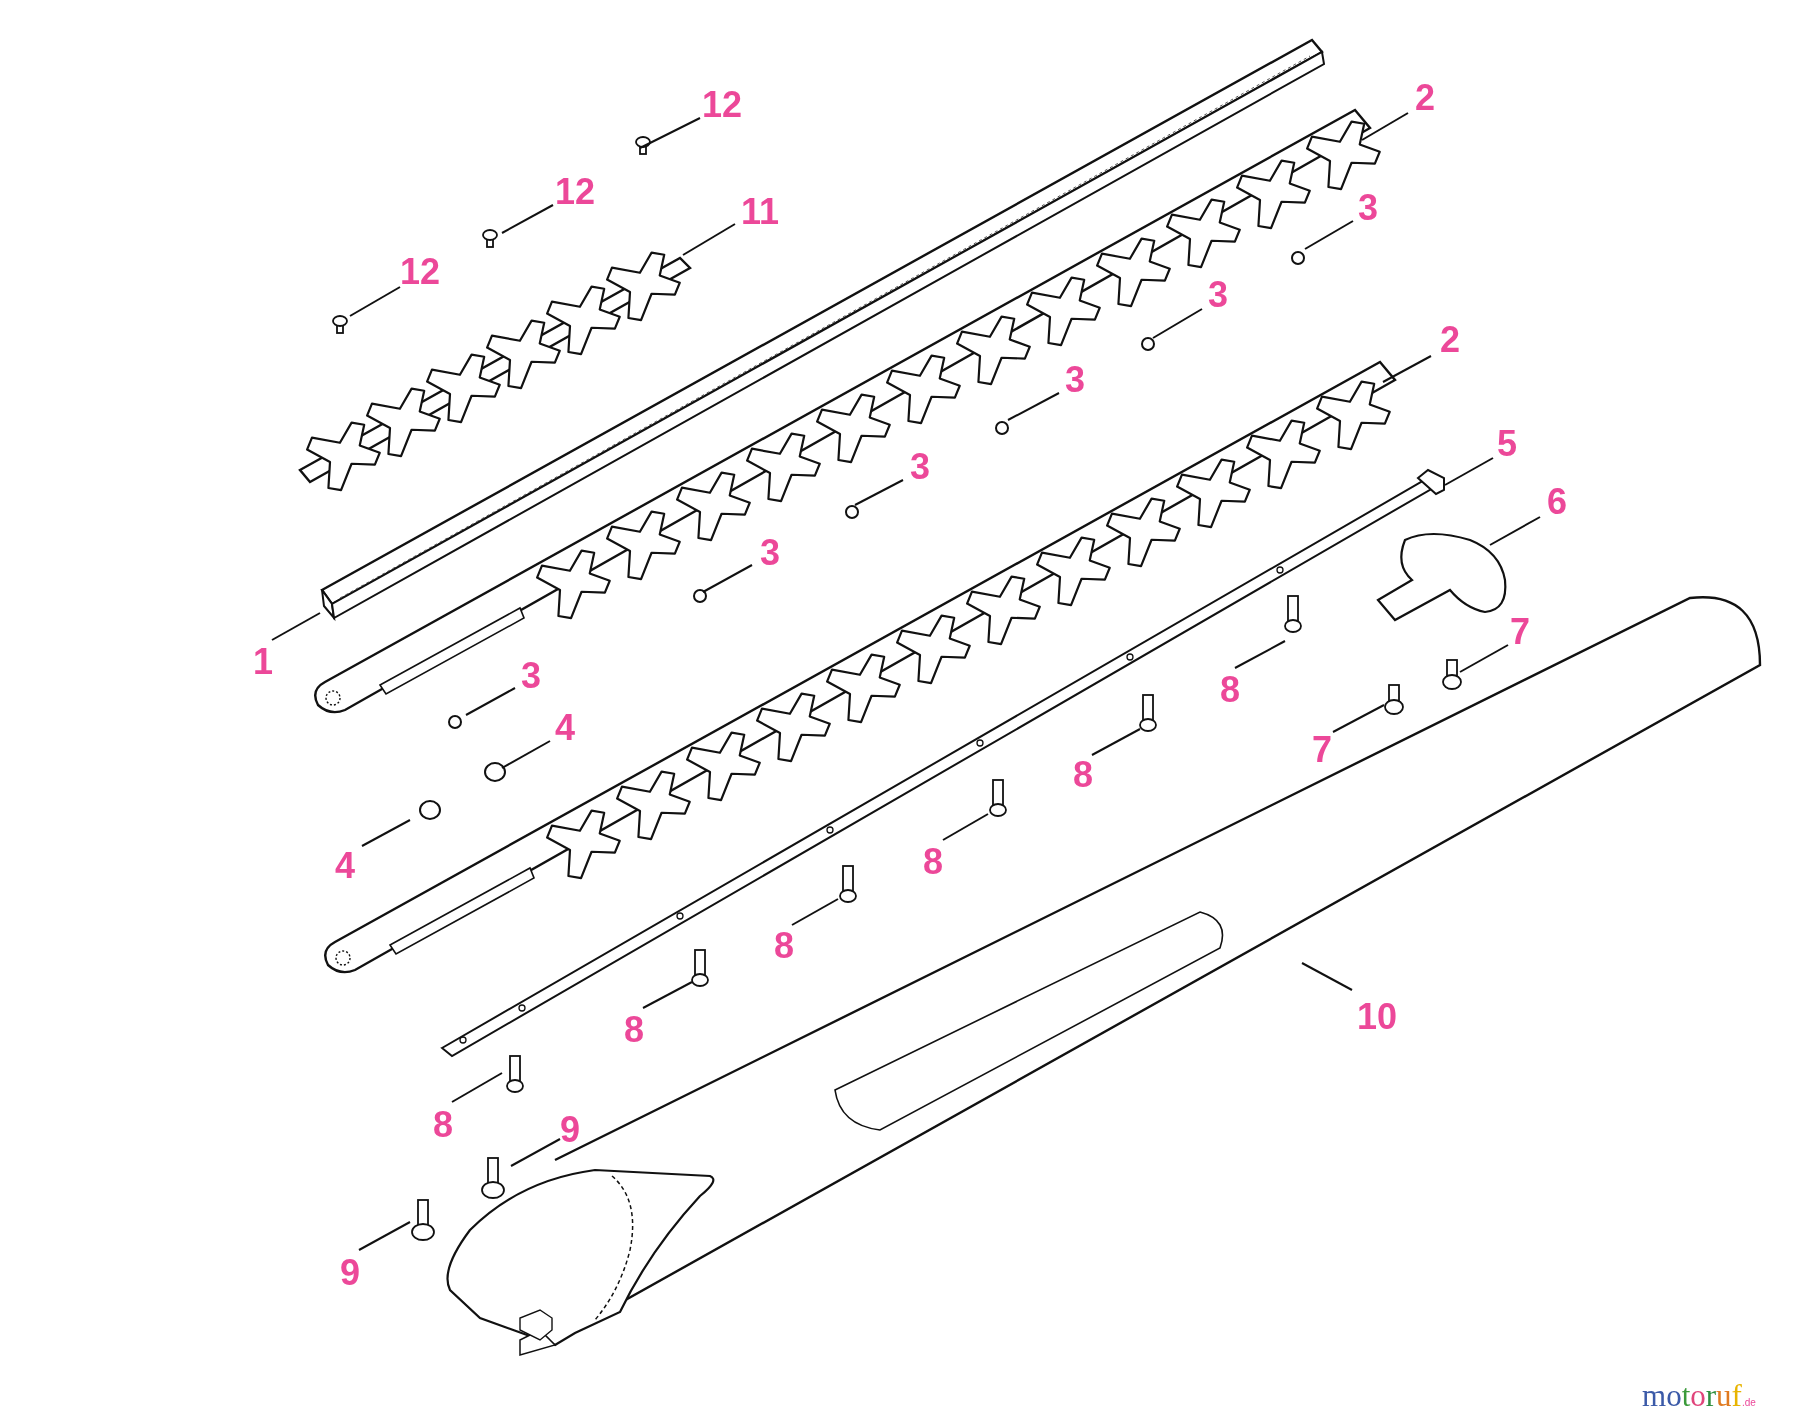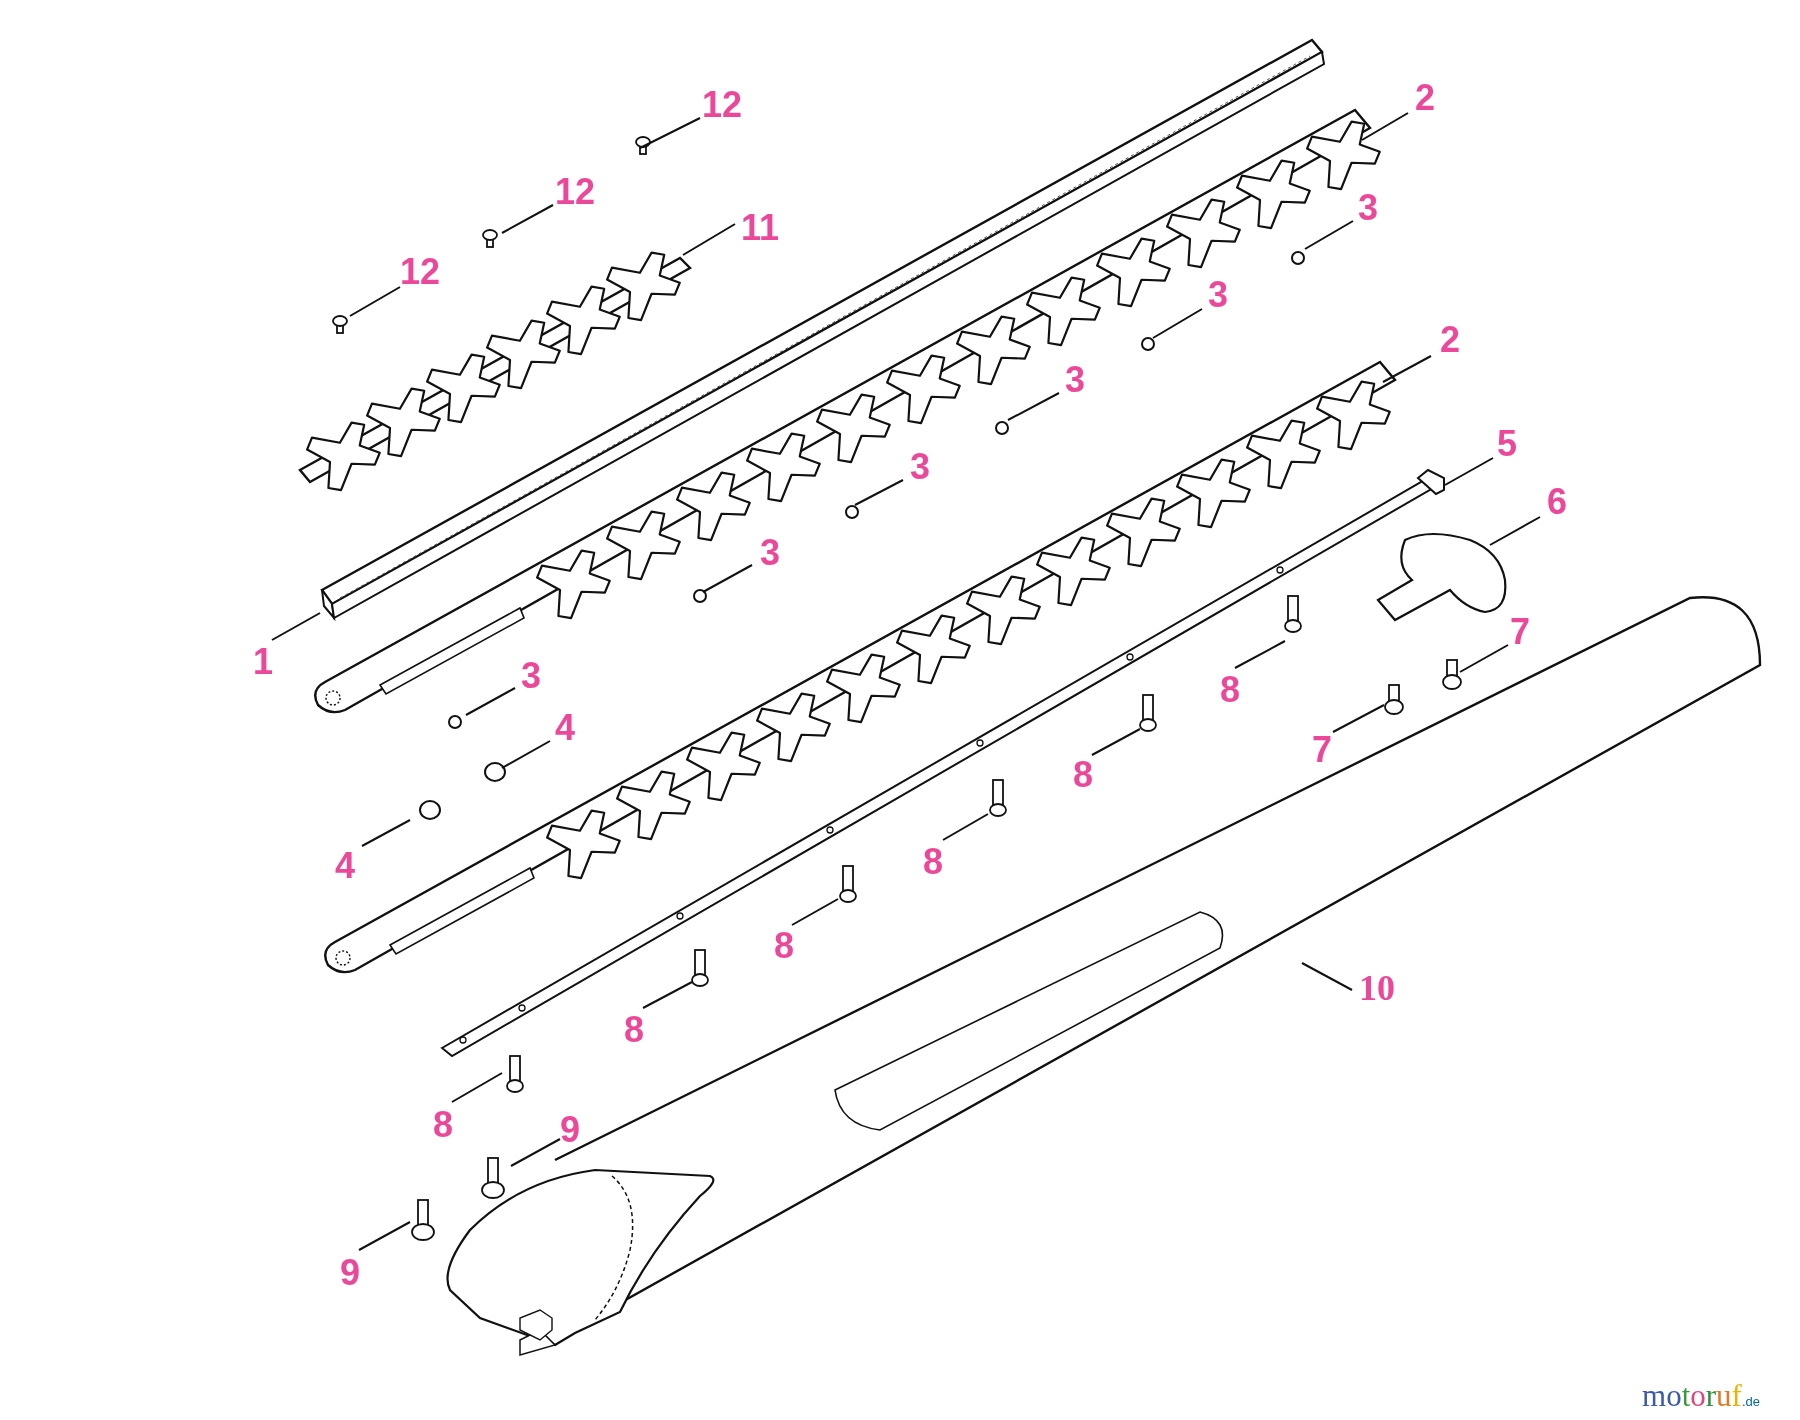--- a/index.html
+++ b/index.html
@@ -1,20 +1,20 @@
 <!DOCTYPE html>
 <html><head>
   <meta charset="utf-8">
   <style>
     html, body { margin: 0; padding: 0; background: #ffffff; }
     body { width: 1800px; height: 1420px; position: relative; overflow: hidden; font-family: "Liberation Sans", sans-serif; }
     #diagram { position: absolute; left: 0; top: 0; width: 1800px; height: 1420px; }
     .callout-label { position: absolute; font-family: "Liberation Sans", sans-serif; font-weight: bold; font-size: 36px; color: #ec4899; line-height: 1; transform: translate(-50%, -50%); white-space: nowrap; }
     .watermark { position: absolute; left: 1642px; top: 1378px; font-family: "Liberation Serif", serif; font-size: 31px; letter-spacing: 0px; white-space: nowrap; }
-    .watermark .tld { font-family: "Liberation Sans", sans-serif; font-size: 13px; color: #0369a1; }
+    .watermark .tld { font-family: "Liberation Sans", sans-serif; font-size: 10px; color: #ec4899; }
   </style>
 </head>
 <body>
 
 <svg id="diagram" viewBox="0 0 1800 1420" xmlns="http://www.w3.org/2000/svg">
   <defs>
 
     <g id="tooth" fill="#fff" stroke="#111" stroke-width="2.2" stroke-linejoin="round">
       <path d="M0,0 L-14,-22 L-4,-30 L18,-12 L38,-24 L48,-16 L34,0 L48,16 L38,24 L18,12 L-4,30 L-14,22 Z"></path>
     </g>
@@ -252,21 +252,21 @@
       <line x1="452" y1="1102" x2="502" y2="1073"></line>
       <line x1="511" y1="1166" x2="560" y2="1139"></line>
       <line x1="359" y1="1250" x2="410" y2="1222"></line>
       <line x1="1302" y1="963" x2="1352" y2="990"></line>
     </g>
 </svg>
 
 <div id="callouts">
     <div class="callout-label" style="left: 722px; top: 105px;">12</div>
     <div class="callout-label" style="left: 575px; top: 192px;">12</div>
-    <div class="callout-label" style="left: 760px; top: 212px; margin-top: 16px;">11</div>
+    <div class="callout-label" style="left: 760px; top: 212px;">11</div>
     <div class="callout-label" style="left: 420px; top: 272px;">12</div>
     <div class="callout-label" style="left: 1425px; top: 98px;">2</div>
     <div class="callout-label" style="left: 1368px; top: 208px;">3</div>
     <div class="callout-label" style="left: 1218px; top: 295px;">3</div>
     <div class="callout-label" style="left: 1075px; top: 380px;">3</div>
     <div class="callout-label" style="left: 920px; top: 467px;">3</div>
     <div class="callout-label" style="left: 770px; top: 553px;">3</div>
     <div class="callout-label" style="left: 1450px; top: 340px;">2</div>
     <div class="callout-label" style="left: 1507px; top: 444px;">5</div>
     <div class="callout-label" style="left: 1557px; top: 502px;">6</div>
@@ -277,18 +277,18 @@
     <div class="callout-label" style="left: 1230px; top: 690px;">8</div>
     <div class="callout-label" style="left: 1520px; top: 632px;">7</div>
     <div class="callout-label" style="left: 1322px; top: 750px;">7</div>
     <div class="callout-label" style="left: 1083px; top: 775px;">8</div>
     <div class="callout-label" style="left: 933px; top: 862px;">8</div>
     <div class="callout-label" style="left: 784px; top: 946px;">8</div>
     <div class="callout-label" style="left: 634px; top: 1030px;">8</div>
     <div class="callout-label" style="left: 443px; top: 1125px;">8</div>
     <div class="callout-label" style="left: 570px; top: 1130px;">9</div>
     <div class="callout-label" style="left: 350px; top: 1273px;">9</div>
-    <div class="callout-label" style="left: 1377px; top: 988px; font-family: Liberation Serif, serif;">10</div>
+    <div class="callout-label" style="left: 1377px; top: 1017px;">10</div>
   </div>
 
 <div class="watermark">
   <span id="wm-letters"><span style="color: rgb(59, 90, 168);">m</span><span style="color: rgb(59, 90, 168);">o</span><span style="color: rgb(58, 154, 58);">t</span><span style="color: rgb(224, 69, 123);">o</span><span style="color: rgb(47, 143, 63);">r</span><span style="color: rgb(224, 122, 32);">u</span><span style="color: rgb(232, 180, 0);">f</span></span><span class="tld">.de</span>
 </div>
 
 </body></html>

